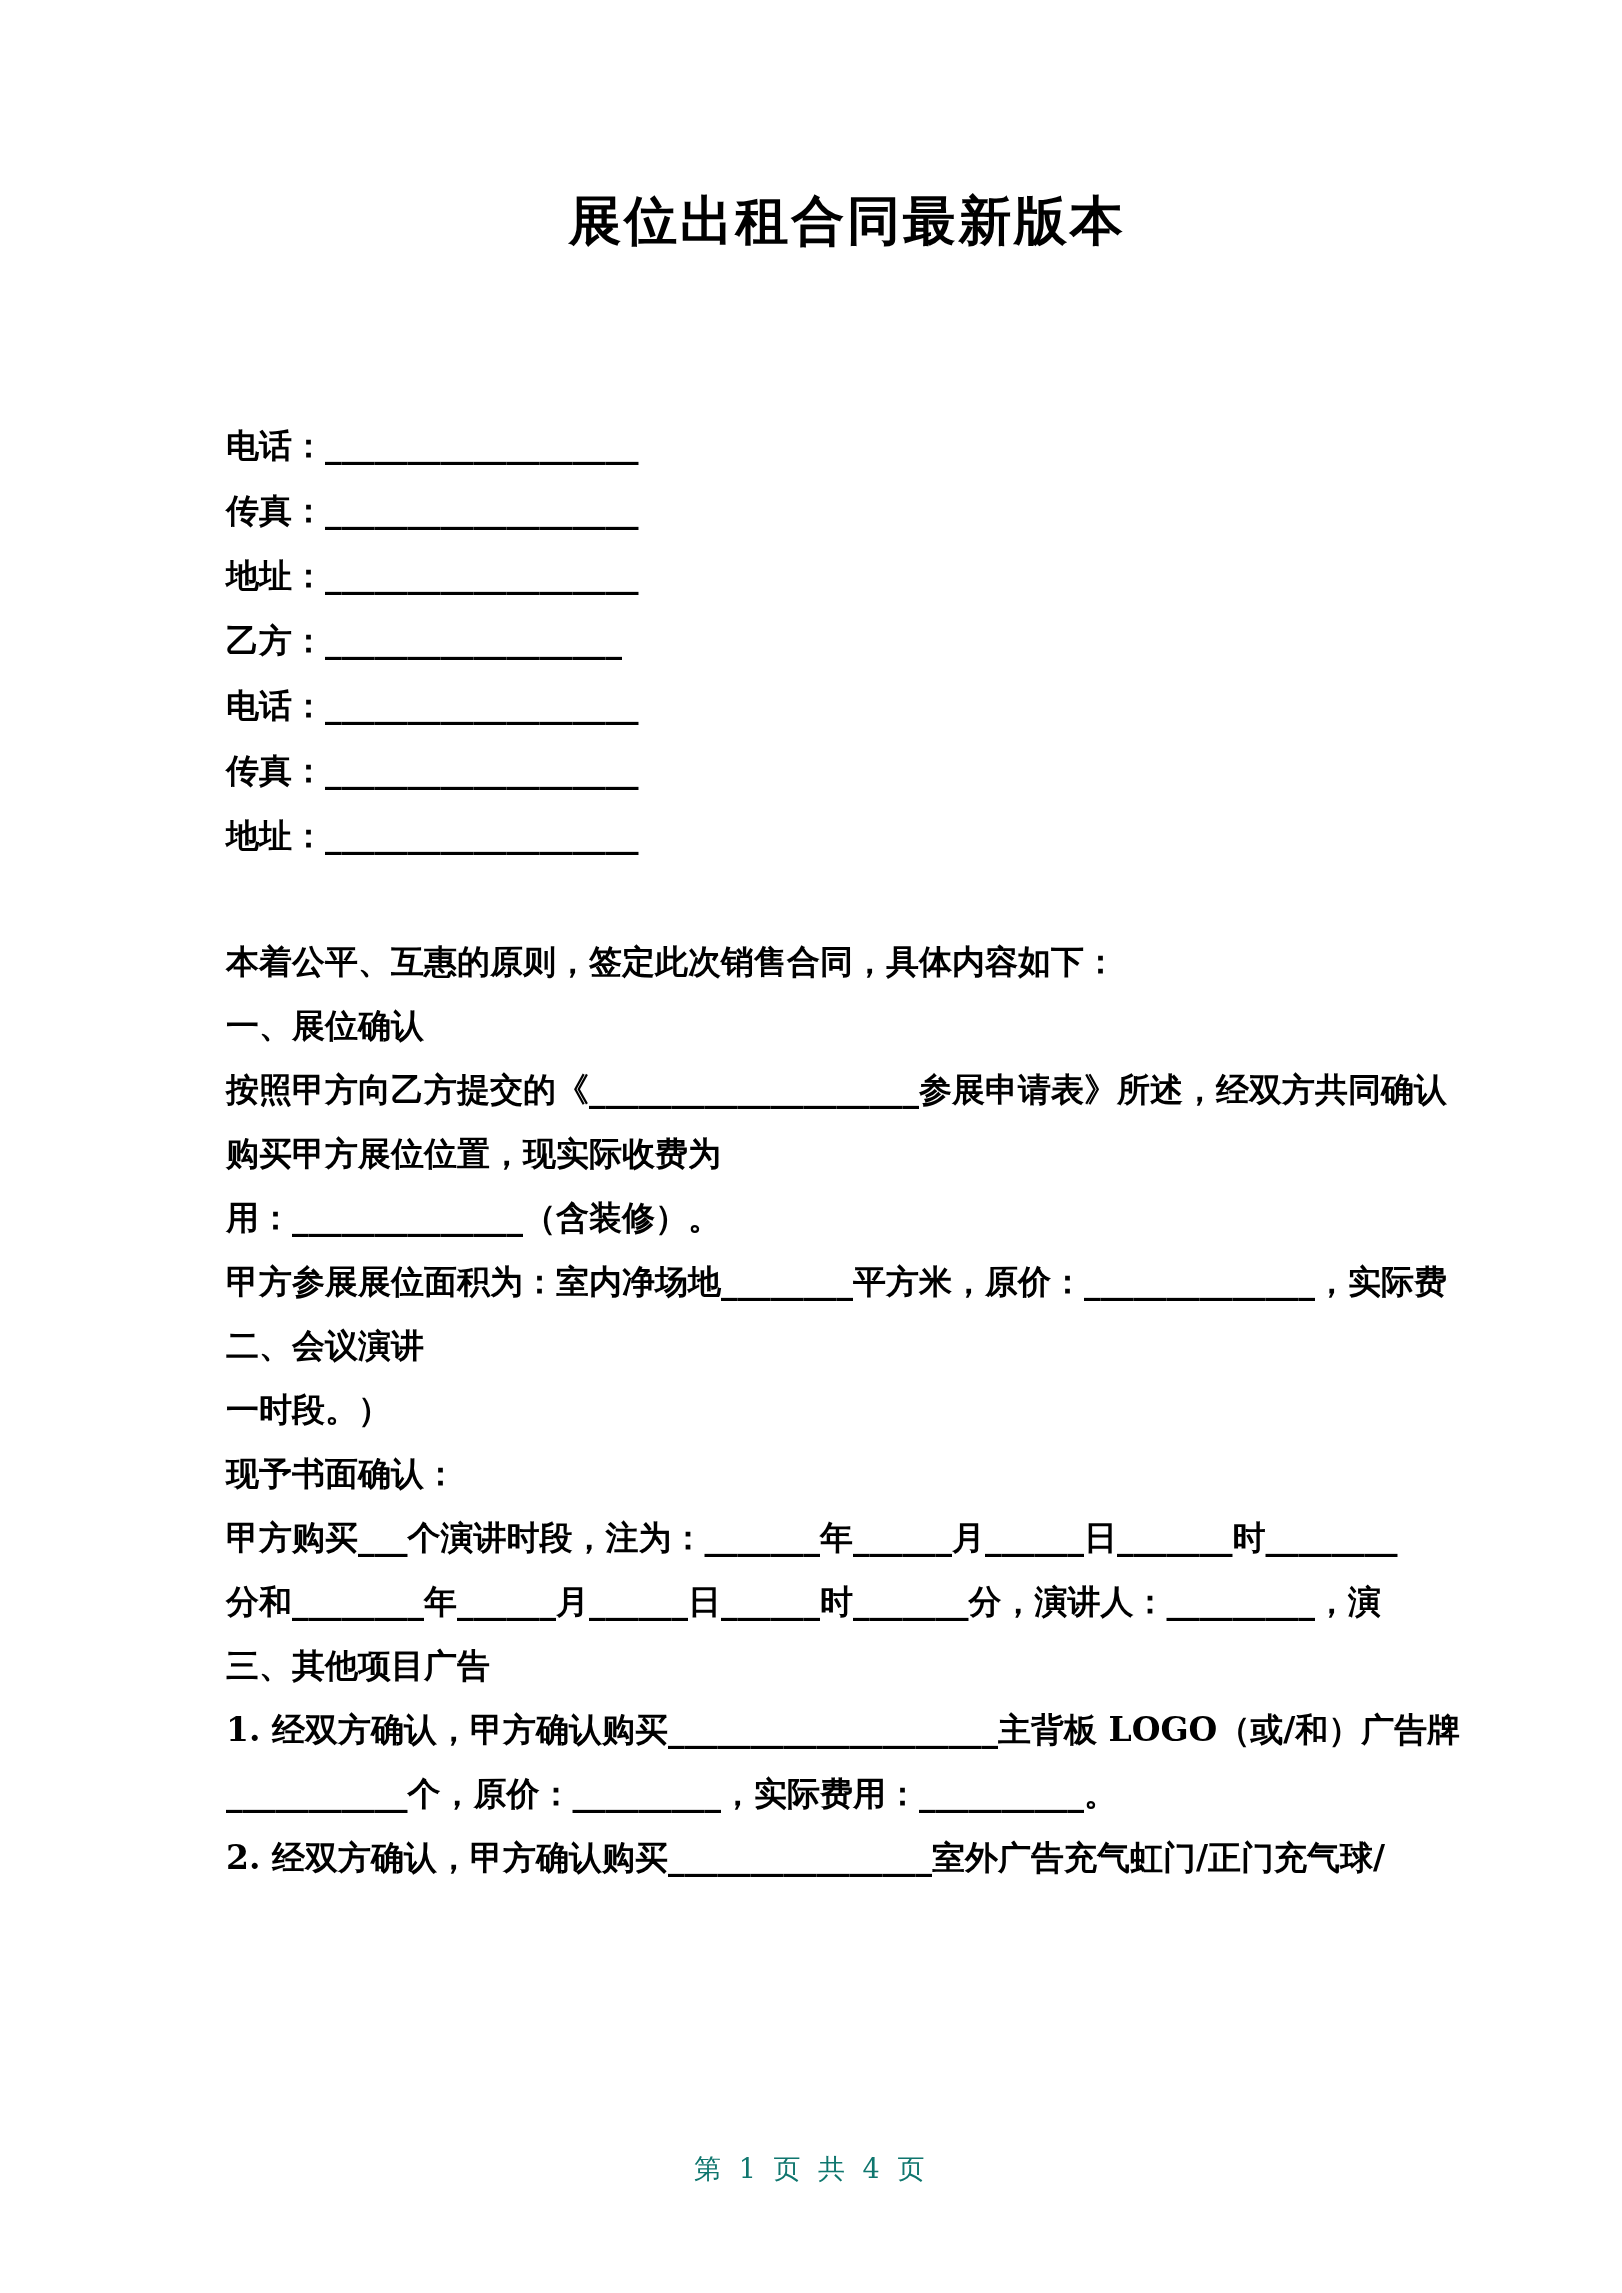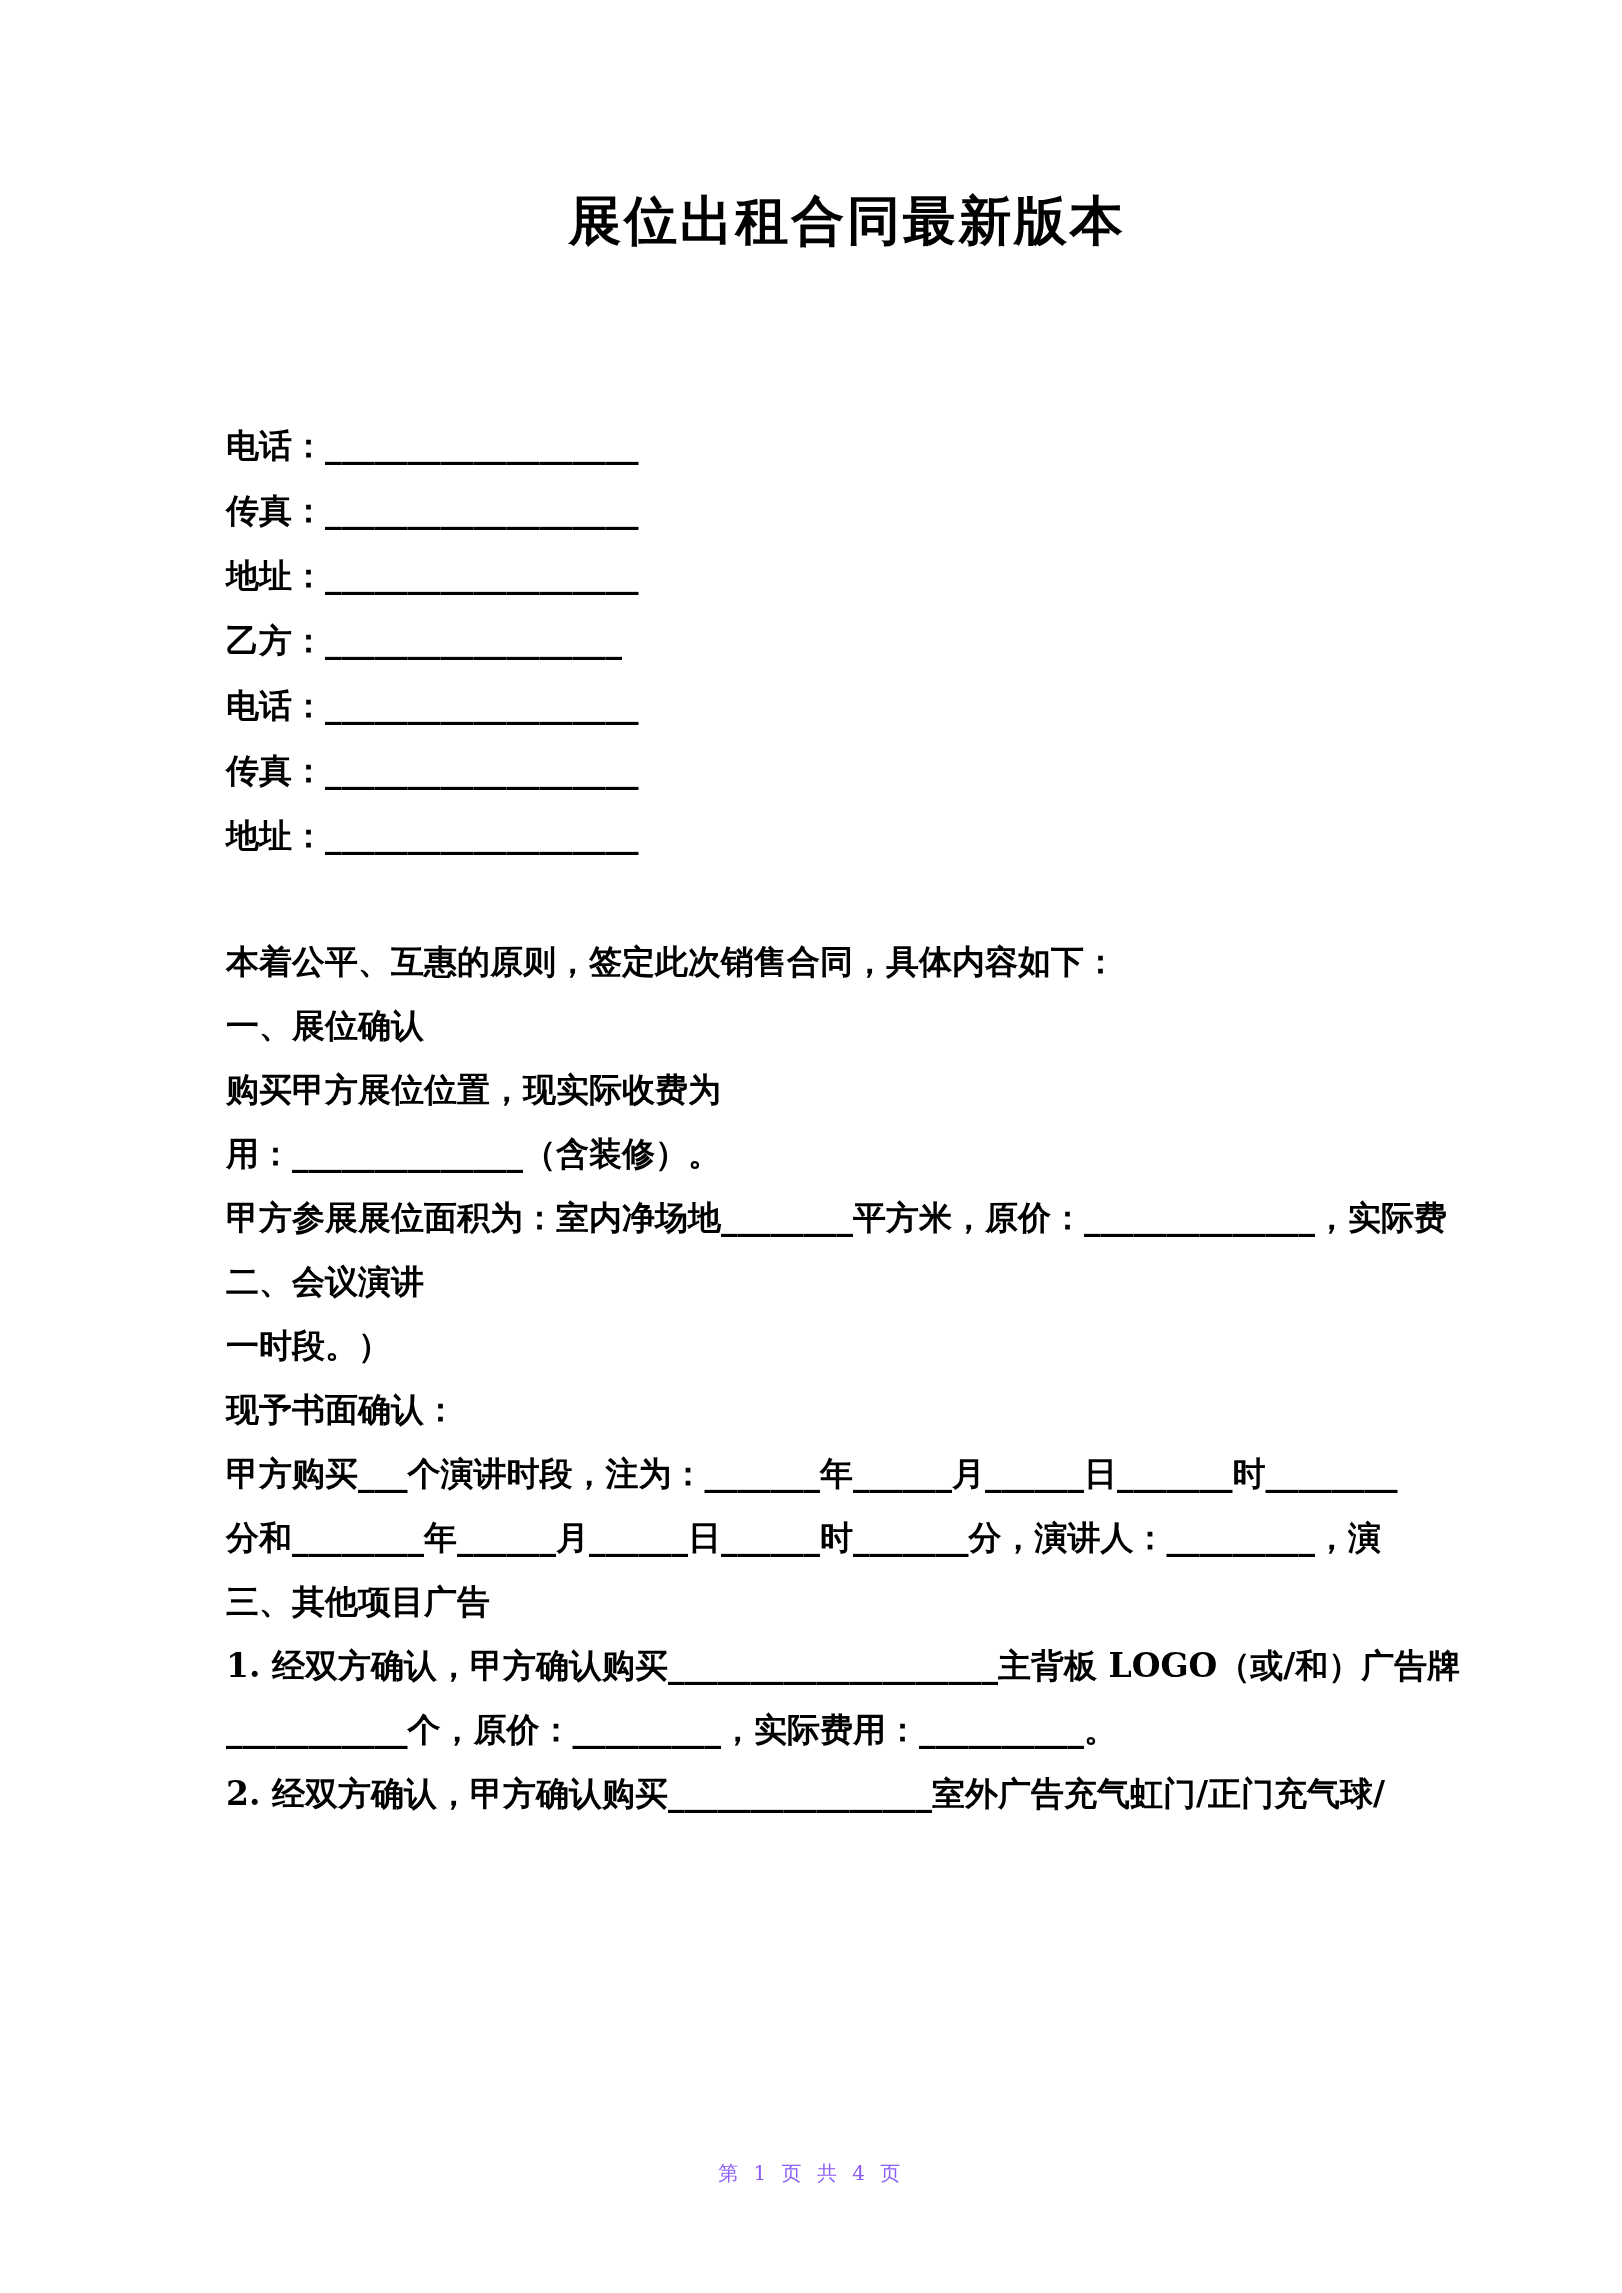--- a/index.html
+++ b/index.html
@@ -42,24 +42,24 @@
     font-weight: 600;
     line-height: 64px;
     white-space: nowrap;
   }
   .page-footer {
     position: absolute;
     bottom: 107px;
     left: 0;
     width: 100%;
     text-align: center;
-    font-size: 20px;
+    font-size: 27px;
     font-weight: normal;
     letter-spacing: 4.5px;
-    color: #8b5cf6;
+    color: #0f766e;
   }
 </style>
 </head>
 <body>
 
 <div class="page">
   <div class="content">
 
     <h1 class="doc-title">展位出租合同最新版本</h1>
 
@@ -69,20 +69,21 @@
       <div class="party-line">地址：___________________</div>
       <div class="party-line">乙方：__________________</div>
       <div class="party-line">电话：___________________</div>
       <div class="party-line">传真：___________________</div>
       <div class="party-line">地址：___________________</div>
     </div>
 
     <div class="body-block">
       <div class="body-line">本着公平、互惠的原则，签定此次销售合同，具体内容如下：</div>
       <div class="body-line">一、展位确认</div>
+      <div class="body-line">按照甲方向乙方提交的《____________________参展申请表》所述，经双方共同确认</div>
       <div class="body-line">购买甲方展位位置，现实际收费为</div>
       <div class="body-line">用：______________（含装修）。</div>
       <div class="body-line">甲方参展展位面积为：室内净场地________平方米，原价：______________，实际费</div>
       <div class="body-line">二、会议演讲</div>
       <div class="body-line">一时段。）</div>
       <div class="body-line">现予书面确认：</div>
       <div class="body-line">甲方购买___个演讲时段，注为：_______年______月______日_______时________</div>
       <div class="body-line">分和________年______月______日______时_______分，演讲人：_________，演</div>
       <div class="body-line">三、其他项目广告</div>
       <div class="body-line">1. 经双方确认，甲方确认购买____________________主背板 LOGO（或/和）广告牌</div>

